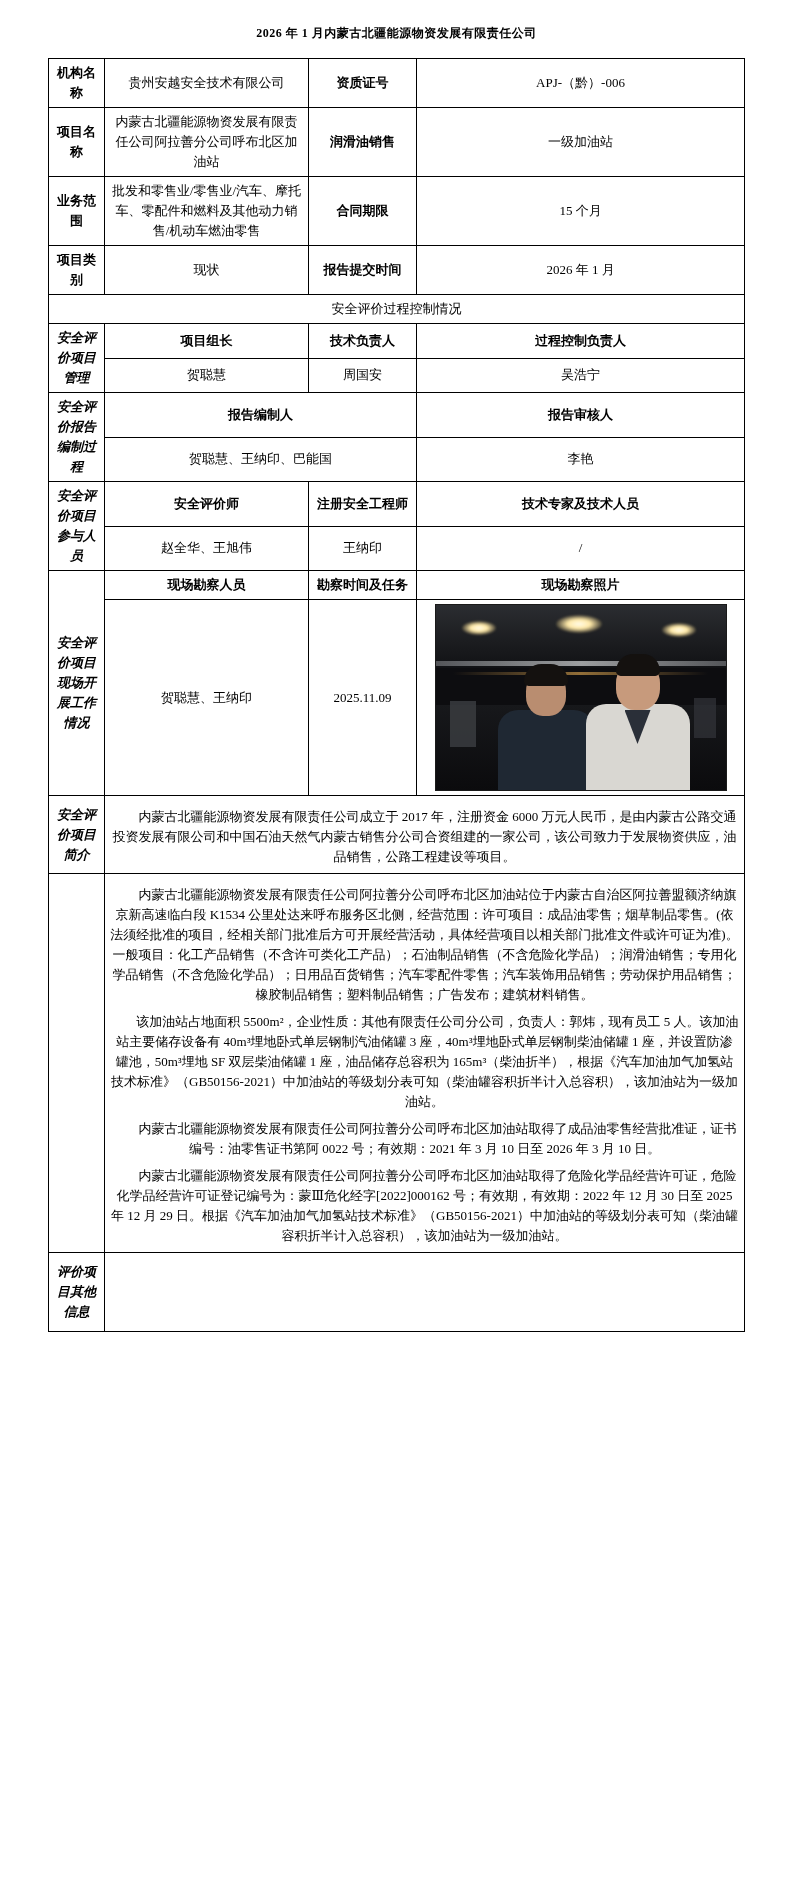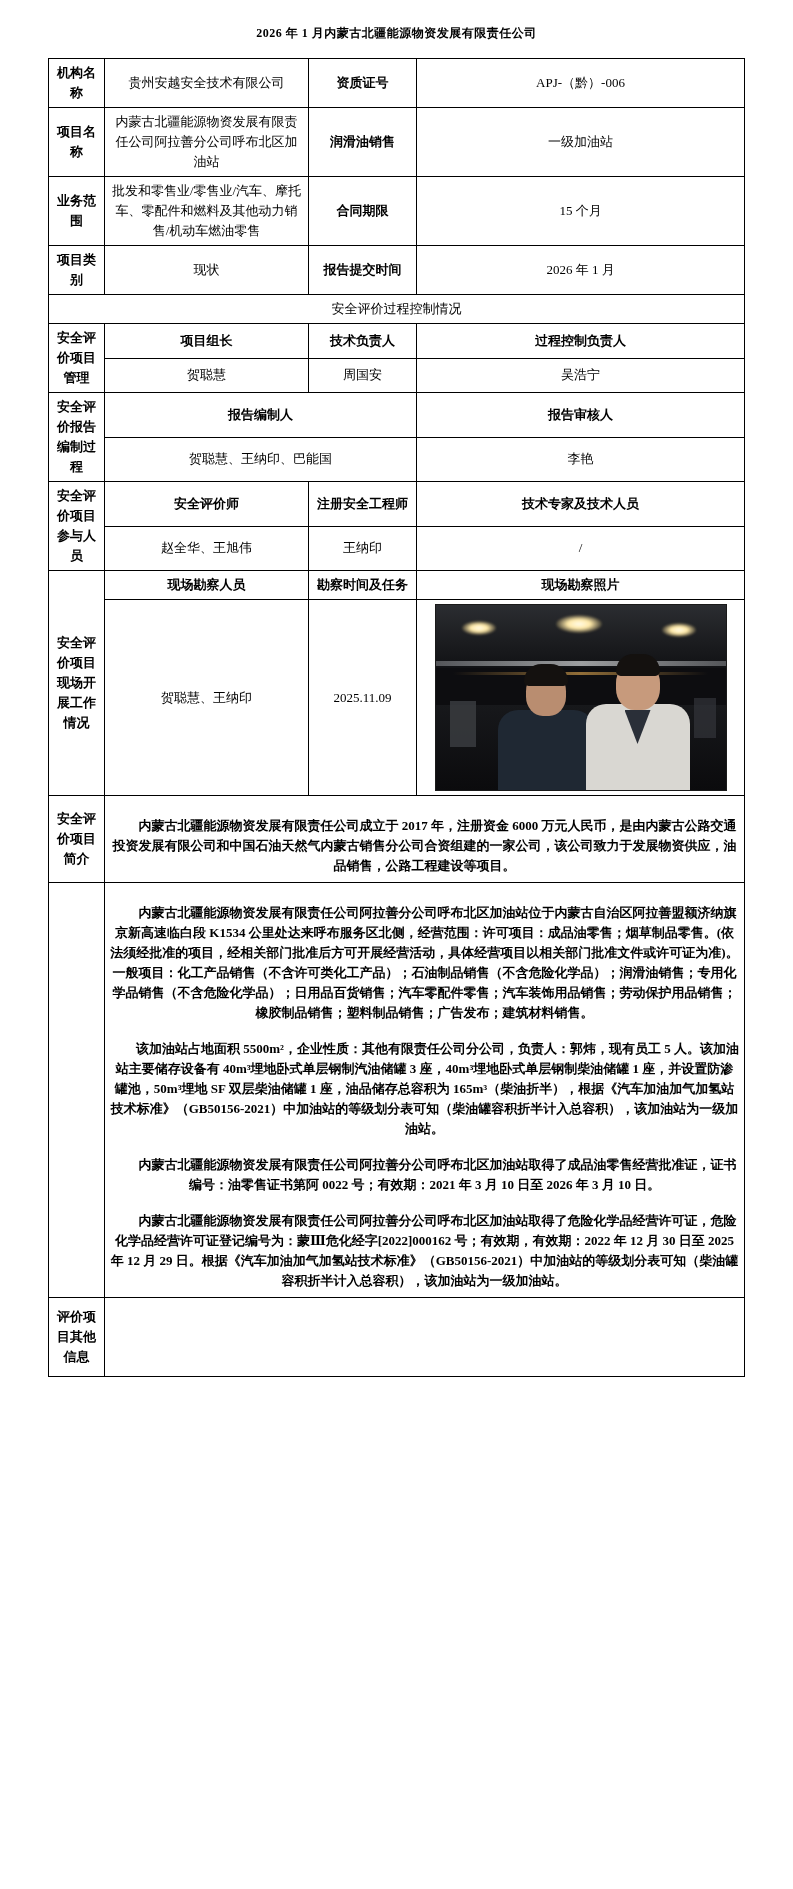--- a/index.html
+++ b/index.html
@@ -43,37 +43,37 @@
   .lbl {
     font-weight: bold;
     font-size: 13.5px;
     line-height: 19px;
   }
   .lbl-narrow {
     font-weight: bold;
     font-size: 13.5px;
     line-height: 19px;
     letter-spacing: 0px;
+    font-style: italic;
   }
   .bold {
     font-weight: bold;
   }
   .left {
     text-align: left;
   }
   .just {
     text-align: justify;
     text-justify: inter-ideograph;
     line-height: 25px;
     font-size: 13.5px;
   }
   .just p {
-    margin: 16px 0 2px 0;
+    margin: 7px 0 2px 0;
     text-indent: 2em;
-    font-weight: bold;
   }
   .section-title {
     font-weight: normal;
     font-size: 13.5px;
   }
   .photo-cell {
     padding: 10px 4px 12px 4px;
   }
   .photo {
     width: 290px;

